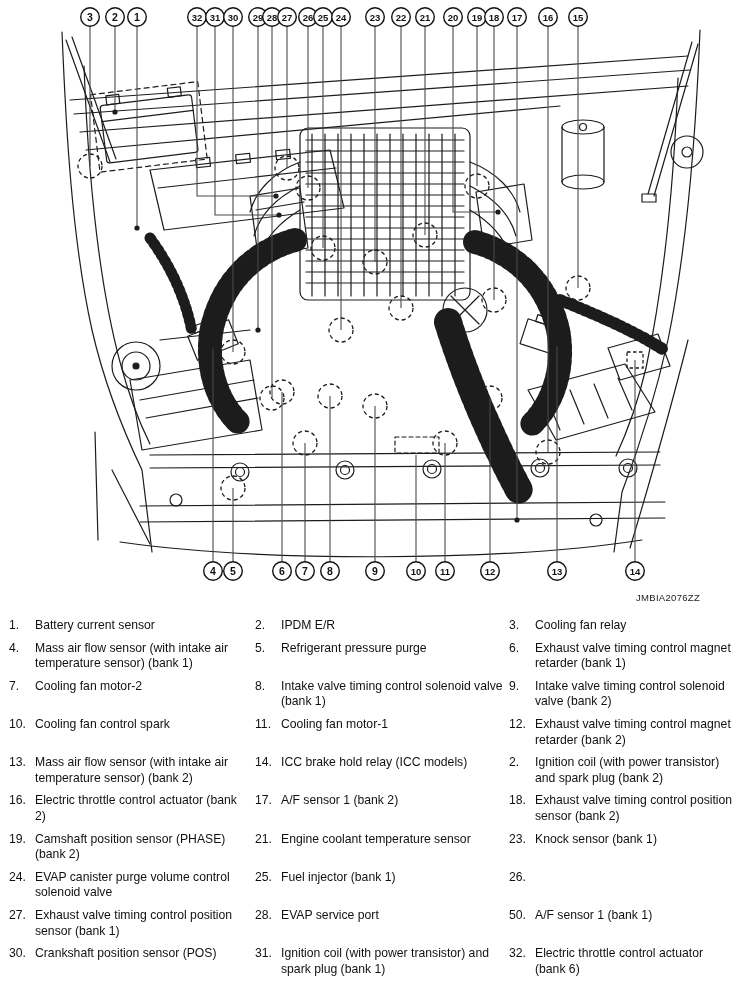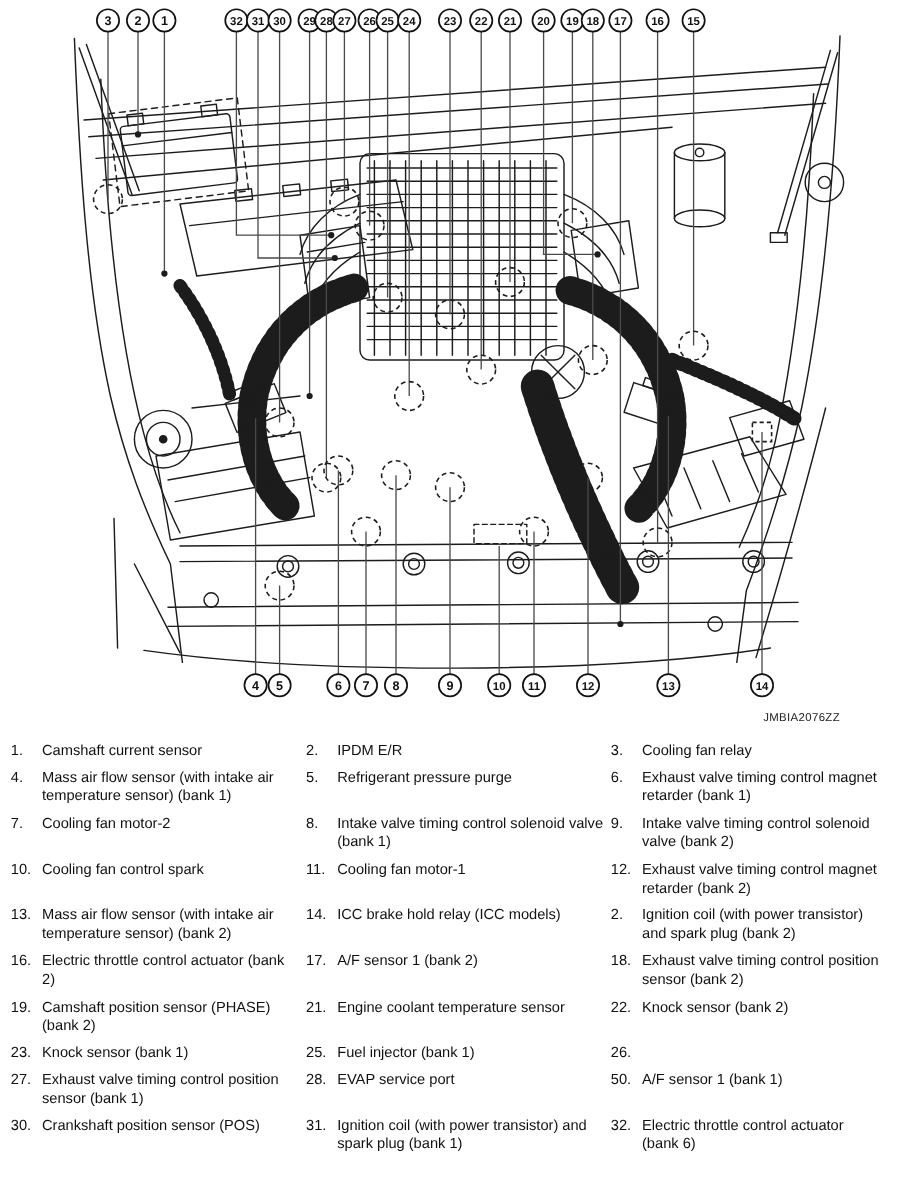--- a/index.html
+++ b/index.html
@@ -328,21 +328,21 @@
       </g>
 
   <text id="figure-code" x="700" y="601" text-anchor="end" font-size="9.5" fill="#222" letter-spacing="0.3">JMBIA2076ZZ</text>
 </svg>
 </div>
 
 <div id="legend">
   <div id="legend-grid">
       <div class="cell">
         <span class="num">1.</span>
-        <span class="txt">Camshaft current sensor</span>
+        <span class="txt">Battery current sensor</span>
       </div>
       <div class="cell">
         <span class="num">2.</span>
         <span class="txt">IPDM E/R</span>
       </div>
       <div class="cell">
         <span class="num">3.</span>
         <span class="txt">Cooling fan relay</span>
       </div>
       <div class="cell">
@@ -407,28 +407,28 @@
       </div>
       <div class="cell">
         <span class="num">19.</span>
         <span class="txt">Camshaft position sensor (PHASE) (bank 2)</span>
       </div>
       <div class="cell">
         <span class="num">21.</span>
         <span class="txt">Engine coolant temperature sensor</span>
       </div>
       <div class="cell">
-        <span class="num">22.</span>
-        <span class="txt">Knock sensor (bank 2)</span>
-      </div>
-      <div class="cell">
         <span class="num">23.</span>
         <span class="txt">Knock sensor (bank 1)</span>
       </div>
       <div class="cell">
+        <span class="num">24.</span>
+        <span class="txt">EVAP canister purge volume control solenoid valve</span>
+      </div>
+      <div class="cell">
         <span class="num">25.</span>
         <span class="txt">Fuel injector (bank 1)</span>
       </div>
       <div class="cell">
         <span class="num">26.</span>
       </div>
       <div class="cell">
         <span class="num">27.</span>
         <span class="txt">Exhaust valve timing control position sensor (bank 1)</span>
       </div>

